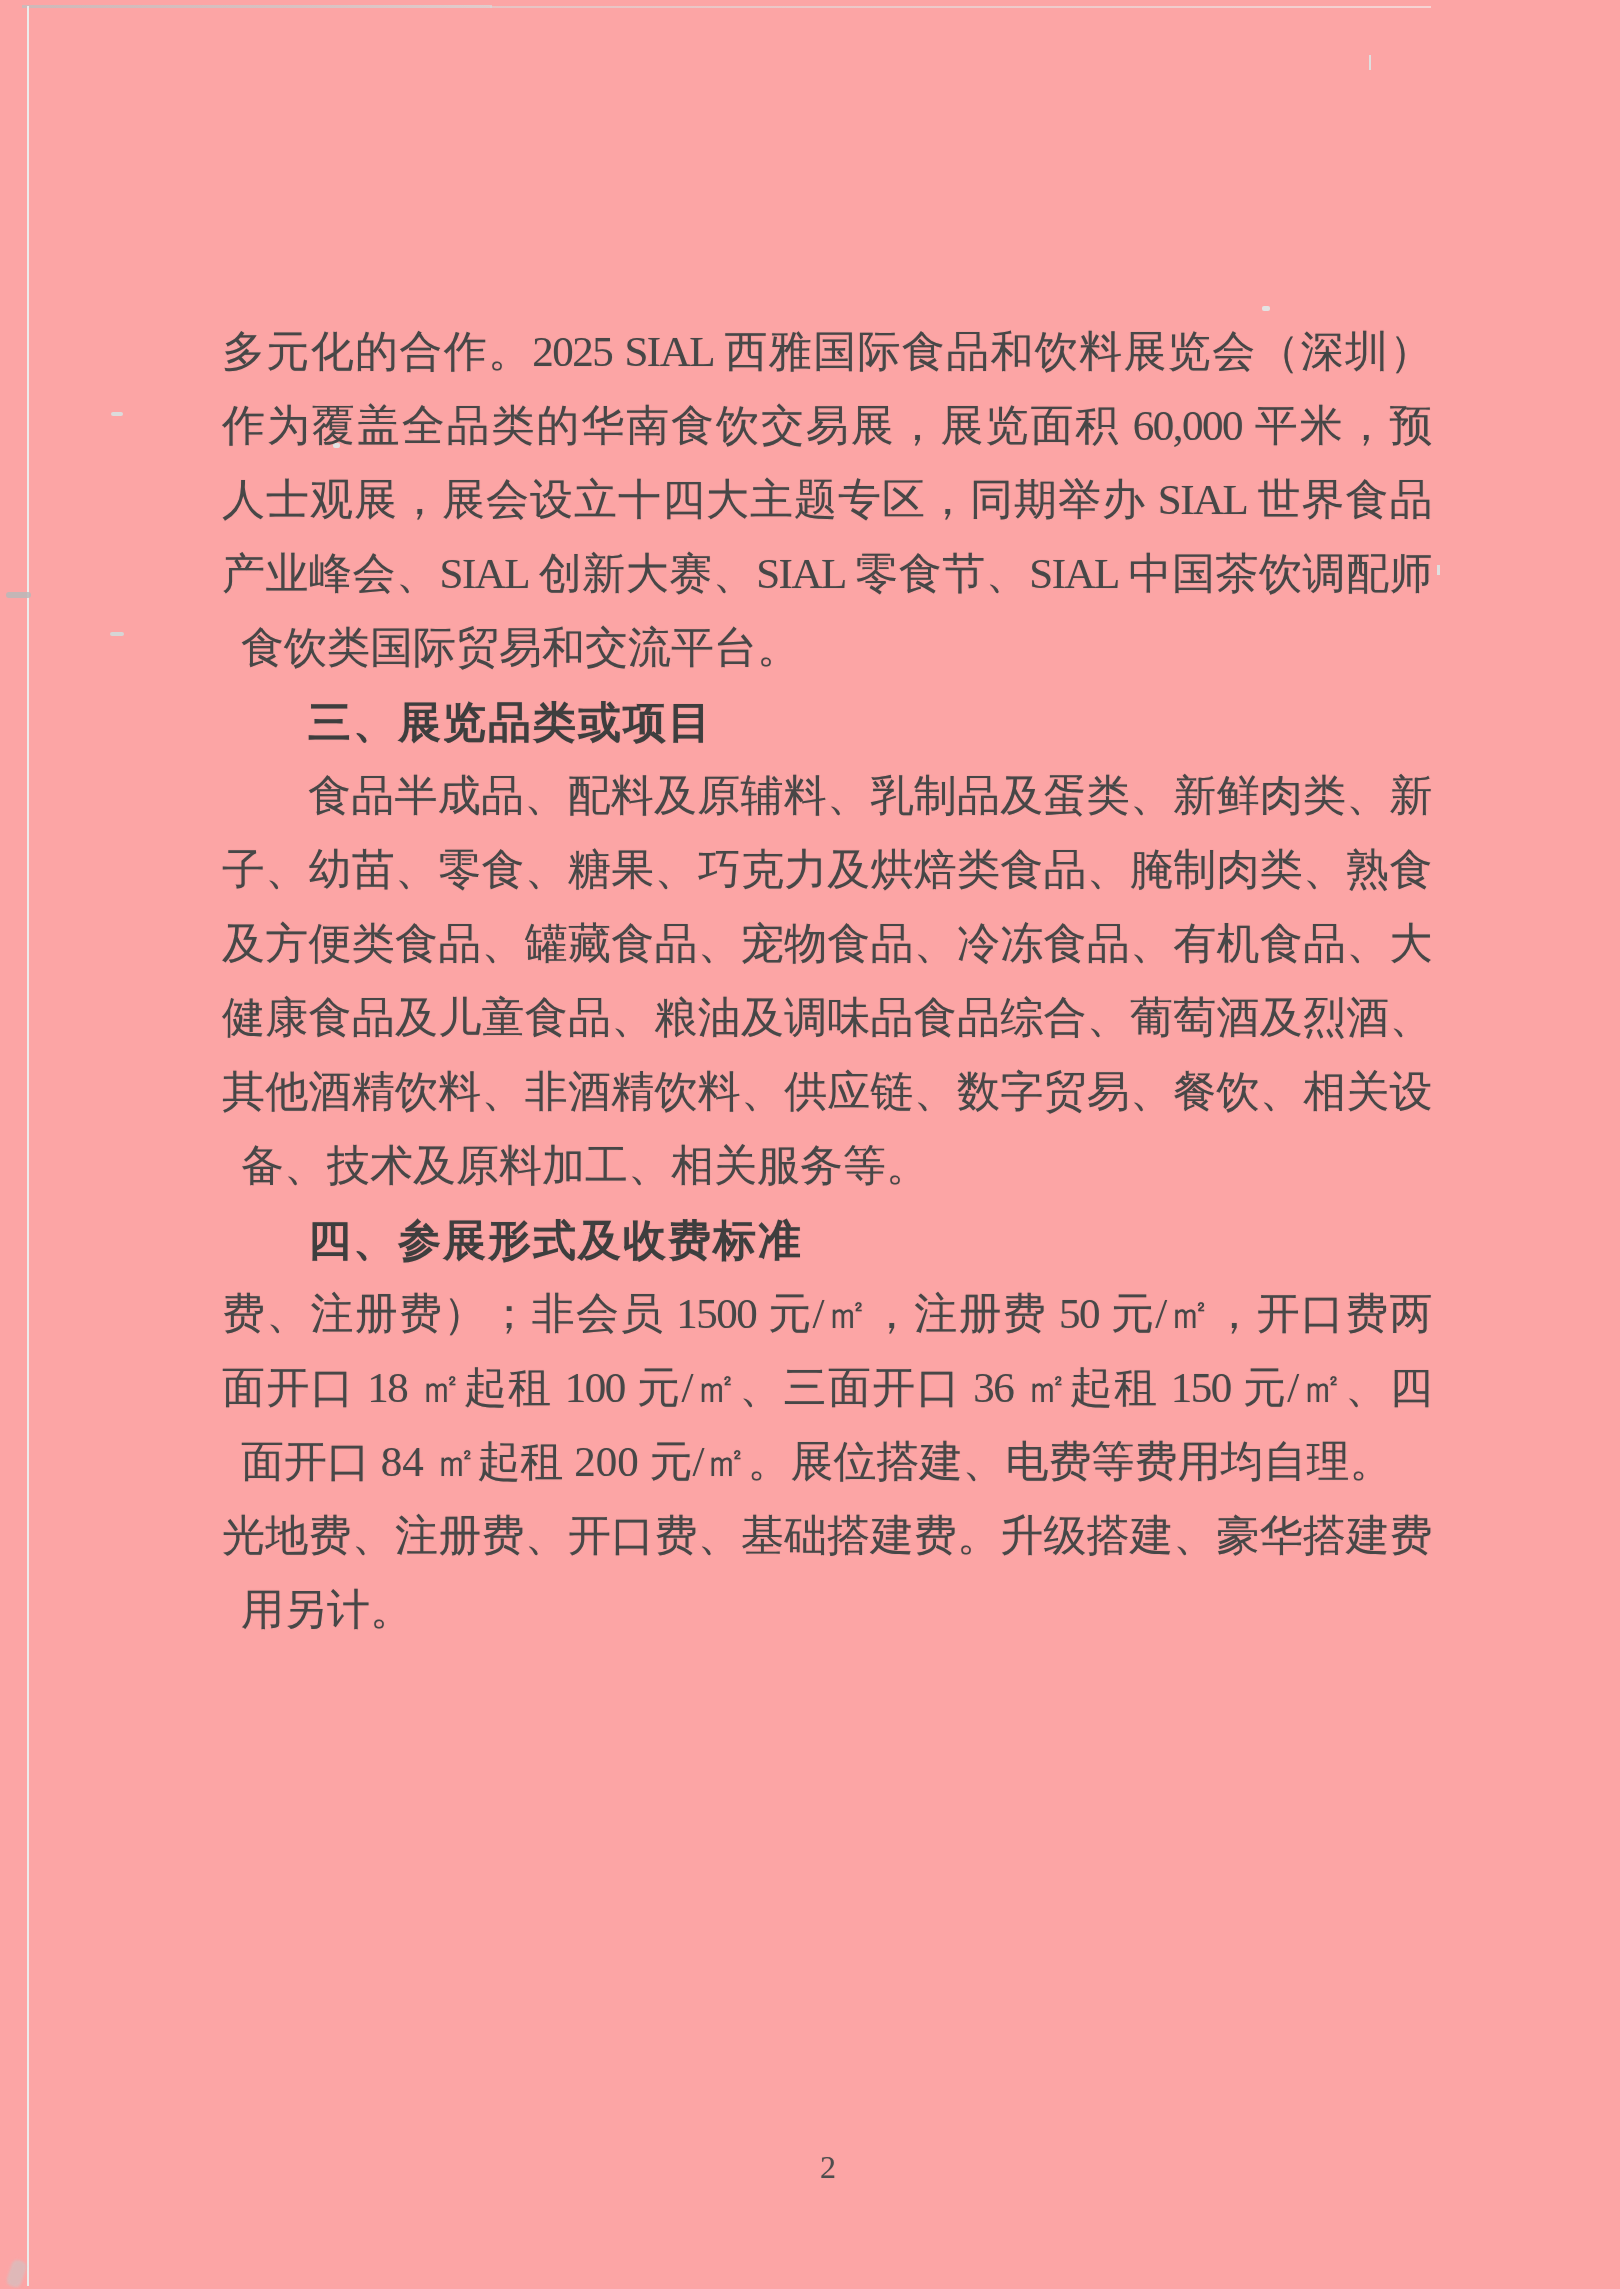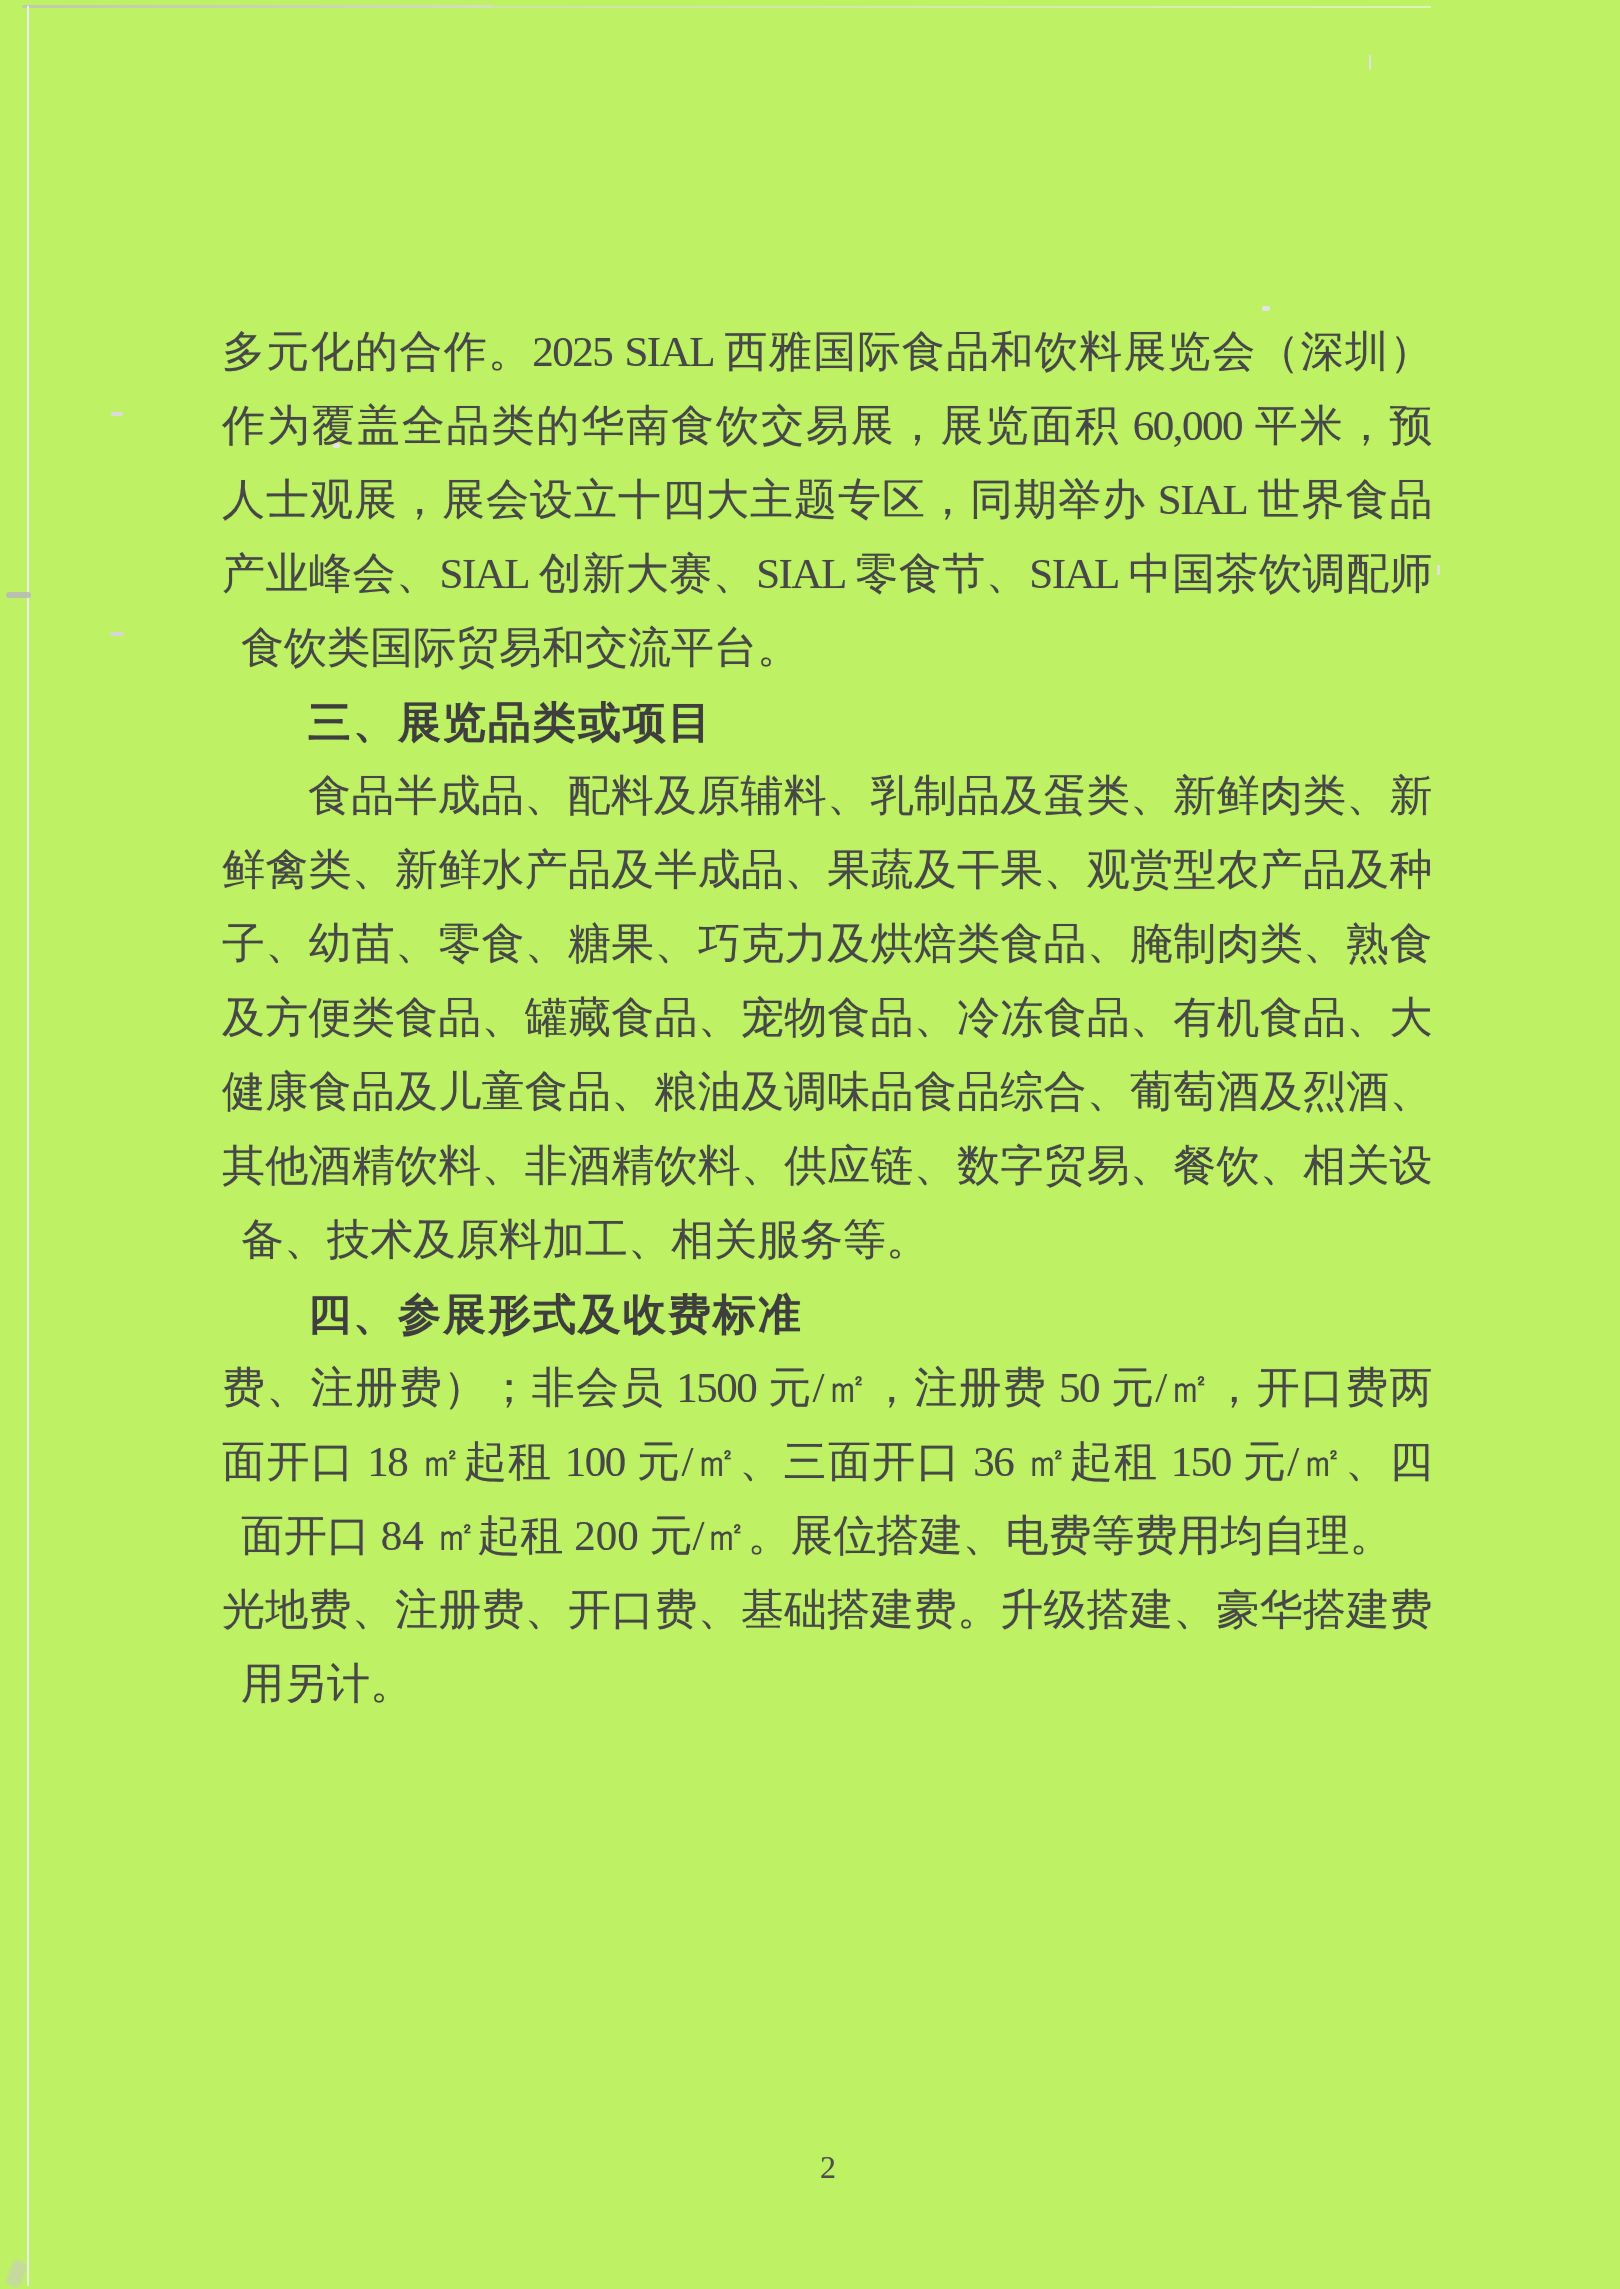--- a/index.html
+++ b/index.html
@@ -3,21 +3,21 @@
 <meta charset="utf-8">
 <style>
   html, body { margin:0; padding:0; }
   body {
     width:1620px; height:2290px;
     background:#fdfdfc;
     position:relative;
     overflow:hidden;
     font-family:"Liberation Serif","DejaVu Serif",serif;
   }
-  .page { position:absolute; inset:0; background:#bef264; }
+  .page { position:absolute; inset:0; background:#fca5a5; }
 
   
   .textblock {
     position:absolute;
     left:222px; top:315px;
     width:1209px;
     color:#474747;
   }
   .line {
     height:74px;
@@ -91,21 +91,20 @@
   <div class="artifact smudge-bl"></div>
 
   <div class="textblock" id="doc">
       <div class="line body">多元化的合作。2025 SIAL 西雅国际食品和饮料展览会（深圳）</div>
       <div class="line body">作为覆盖全品类的华南食饮交易展，展览面积 60,000 平米，预</div>
       <div class="line body">人士观展，展会设立十四大主题专区，同期举办 SIAL 世界食品</div>
       <div class="line body">产业峰会、SIAL 创新大赛、SIAL 零食节、SIAL 中国茶饮调配师</div>
       <div class="line end">食饮类国际贸易和交流平台。</div>
       <div class="line heading indent">三、展览品类或项目</div>
       <div class="line body indent">食品半成品、配料及原辅料、乳制品及蛋类、新鲜肉类、新</div>
-      <div class="line body">鲜禽类、新鲜水产品及半成品、果蔬及干果、观赏型农产品及种</div>
       <div class="line body">子、幼苗、零食、糖果、巧克力及烘焙类食品、腌制肉类、熟食</div>
       <div class="line body">及方便类食品、罐藏食品、宠物食品、冷冻食品、有机食品、大</div>
       <div class="line body">健康食品及儿童食品、粮油及调味品食品综合、葡萄酒及烈酒、</div>
       <div class="line body">其他酒精饮料、非酒精饮料、供应链、数字贸易、餐饮、相关设</div>
       <div class="line end">备、技术及原料加工、相关服务等。</div>
       <div class="line heading indent">四、参展形式及收费标准</div>
       <div class="line body">费、注册费）；非会员 1500 元/㎡，注册费 50 元/㎡，开口费两</div>
       <div class="line body">面开口 18 ㎡起租 100 元/㎡、三面开口 36 ㎡起租 150 元/㎡、四</div>
       <div class="line end">面开口 84 ㎡起租 200 元/㎡。展位搭建、电费等费用均自理。</div>
       <div class="line body">光地费、注册费、开口费、基础搭建费。升级搭建、豪华搭建费</div>

